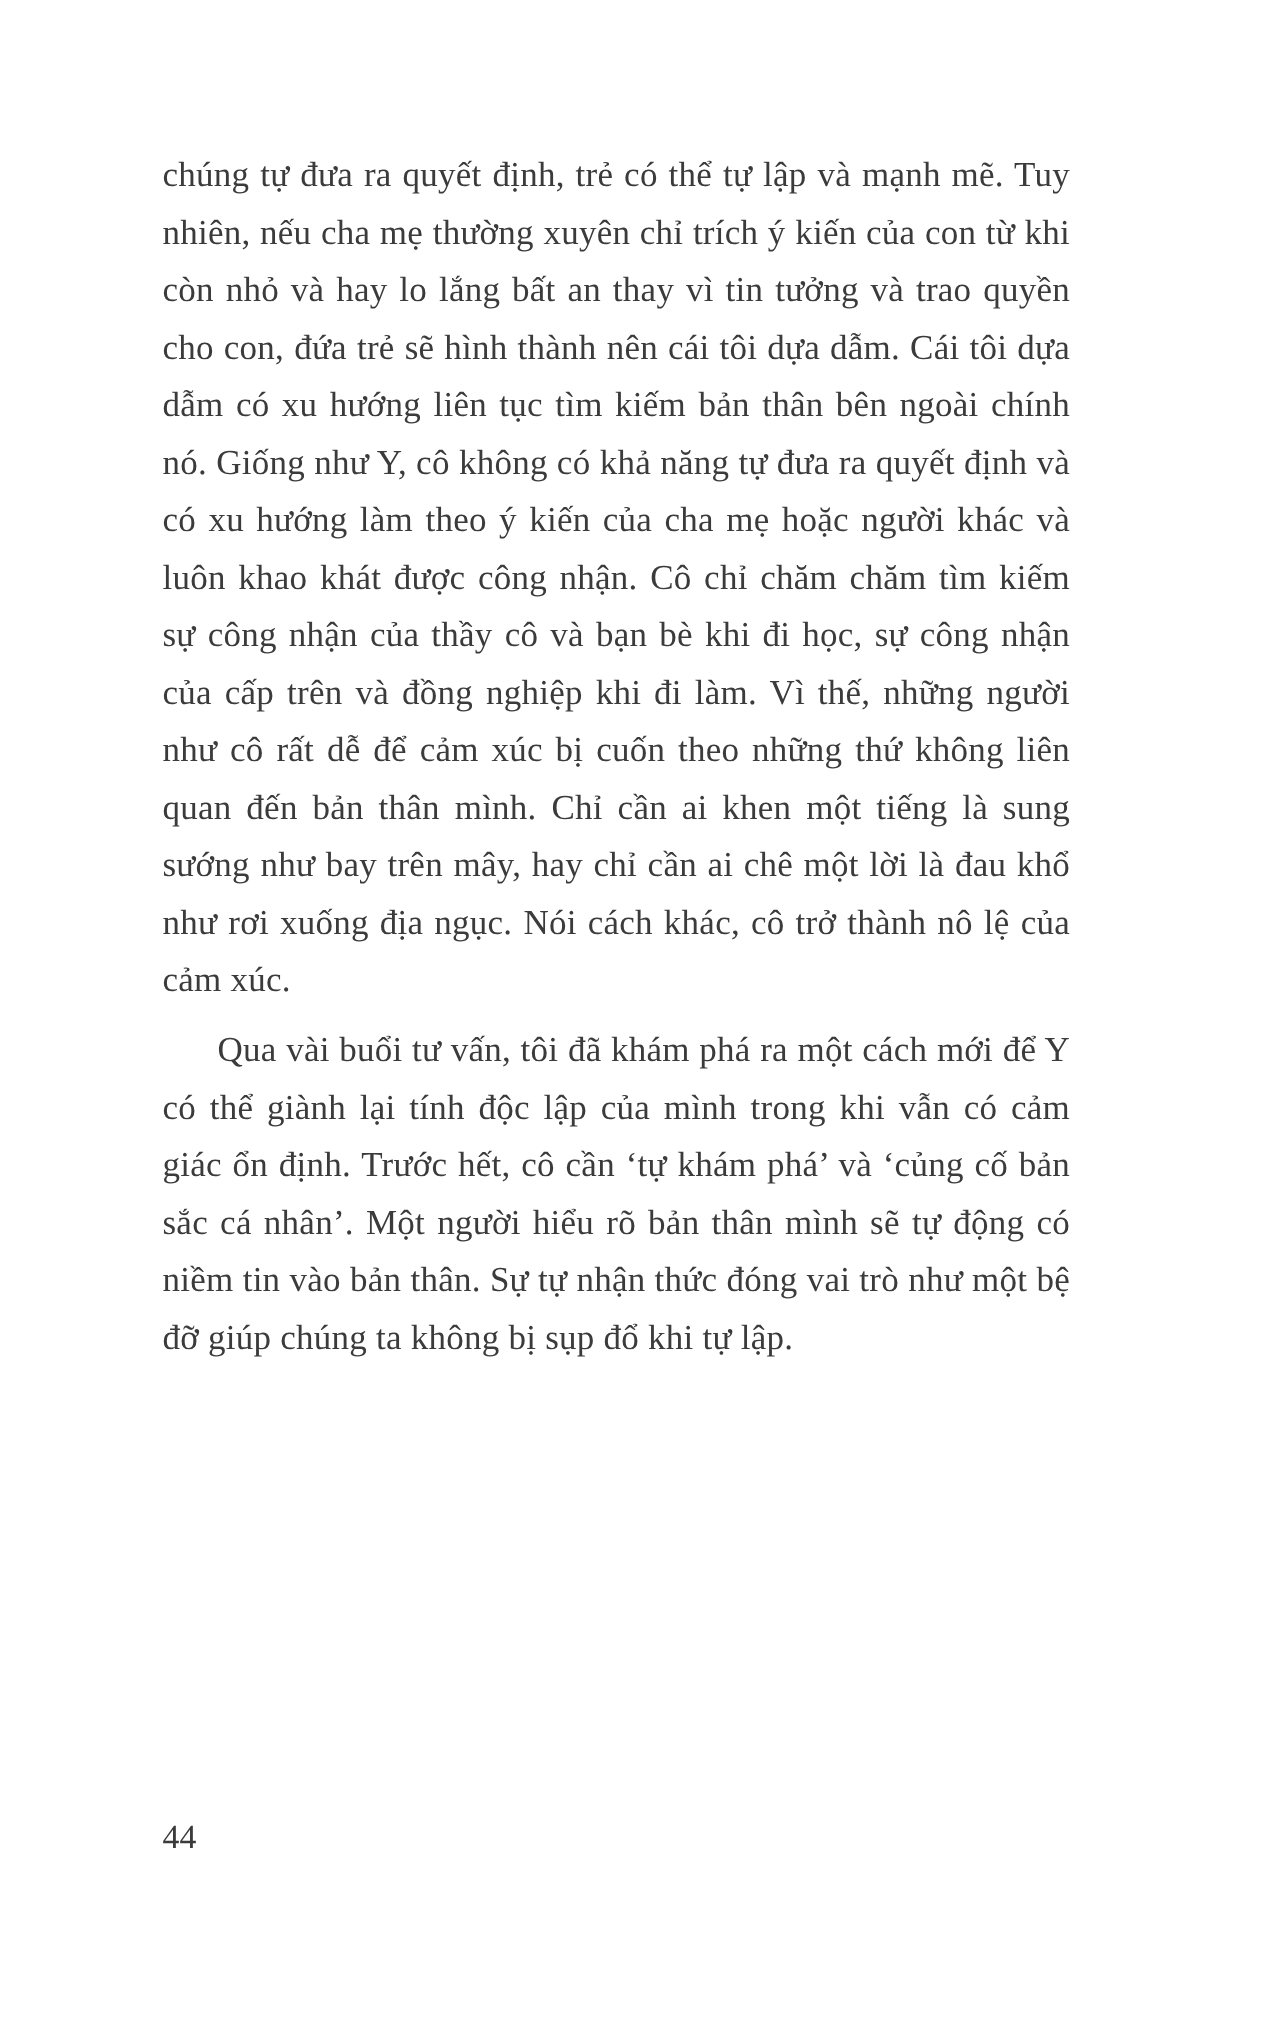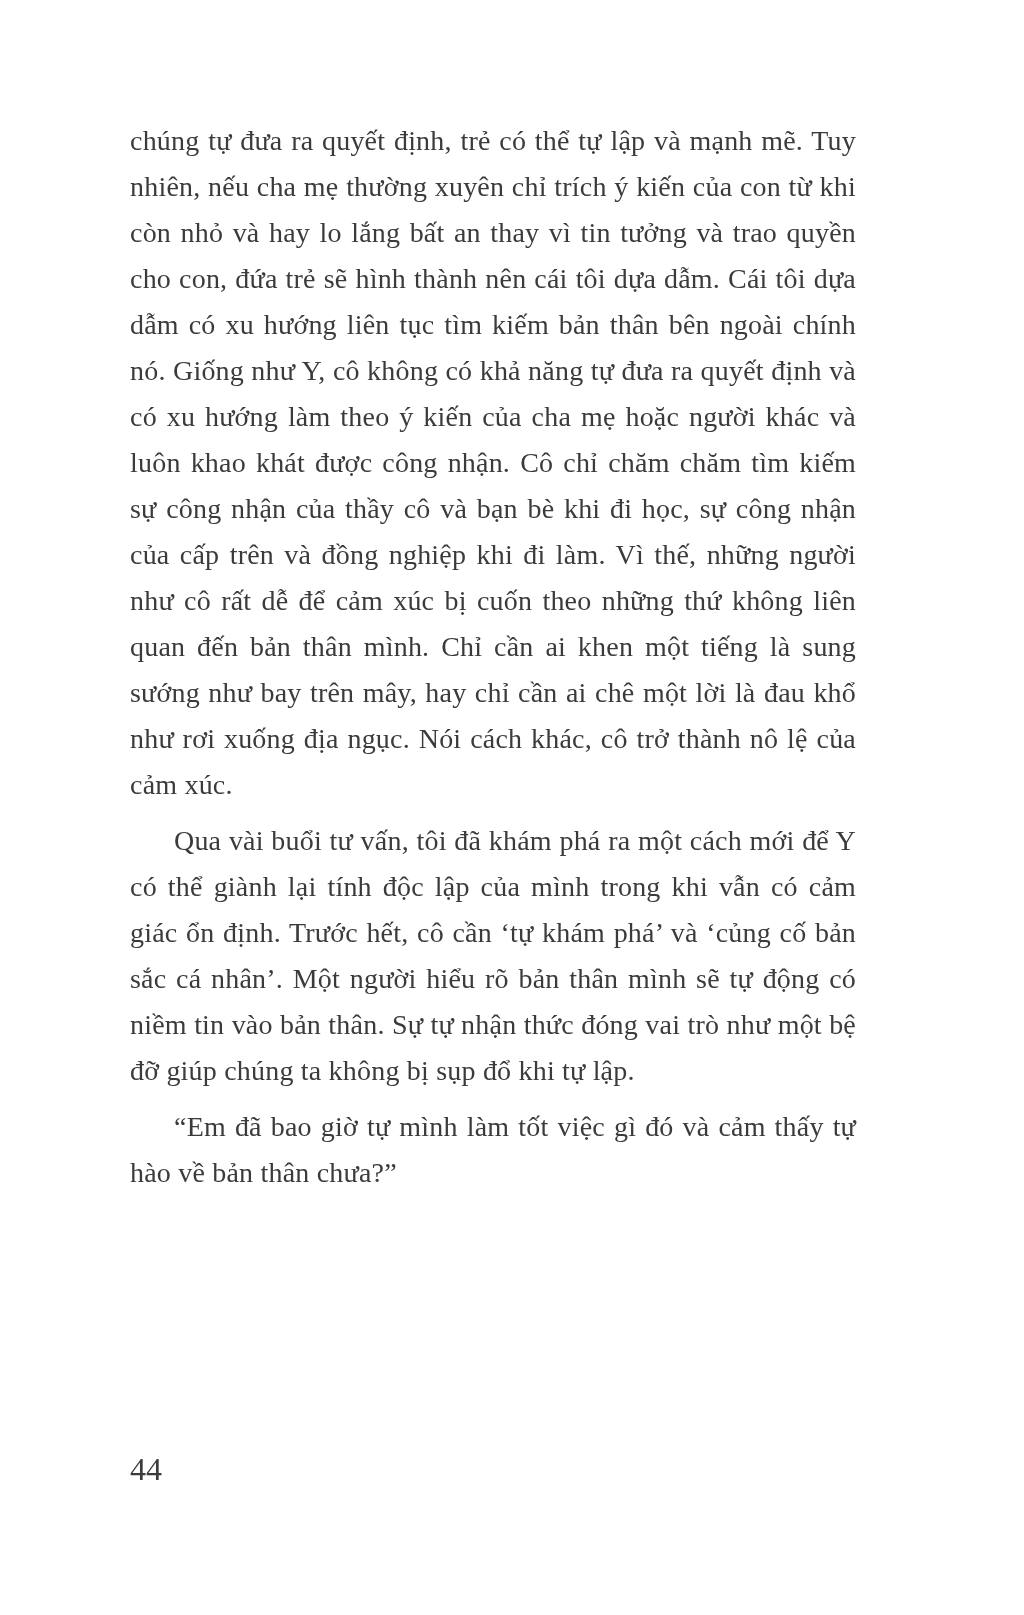--- a/index.html
+++ b/index.html
@@ -33,26 +33,25 @@
     text-justify: inter-word;
     letter-spacing: 0.2px;
   }
   .para.indent {
     text-indent: 44px;
   }
   .page-number {
     position: absolute;
     left: 130px;
     top: 1452px;
-    font-size: 32px;
+    font-size: 27px;
     line-height: 34px;
     color: #3b3b3b;
   }
 </style>
 </head>
 <body>
 
 <div class="page">
   <p class="para">chúng tự đưa ra quyết định, trẻ có thể tự lập và mạnh mẽ. Tuy nhiên, nếu cha mẹ thường xuyên chỉ trích ý kiến của con từ khi còn nhỏ và hay lo lắng bất an thay vì tin tưởng và trao quyền cho con, đứa trẻ sẽ hình thành nên cái tôi dựa dẫm. Cái tôi dựa dẫm có xu hướng liên tục tìm kiếm bản thân bên ngoài chính nó. Giống như Y, cô không có khả năng tự đưa ra quyết định và có xu hướng làm theo ý kiến của cha mẹ hoặc người khác và luôn khao khát được công nhận. Cô chỉ chăm chăm tìm kiếm sự công nhận của thầy cô và bạn bè khi đi học, sự công nhận của cấp trên và đồng nghiệp khi đi làm. Vì thế, những người như cô rất dễ để cảm xúc bị cuốn theo những thứ không liên quan đến bản thân mình. Chỉ cần ai khen một tiếng là sung sướng như bay trên mây, hay chỉ cần ai chê một lời là đau khổ như rơi xuống địa ngục. Nói cách khác, cô trở thành nô lệ của cảm xúc.</p>
   <p class="para indent">Qua vài buổi tư vấn, tôi đã khám phá ra một cách mới để Y có thể giành lại tính độc lập của mình trong khi vẫn có cảm giác ổn định. Trước hết, cô cần ‘tự khám phá’ và ‘củng cố bản sắc cá nhân’. Một người hiểu rõ bản thân mình sẽ tự động có niềm tin vào bản thân. Sự tự nhận thức đóng vai trò như một bệ đỡ giúp chúng ta không bị sụp đổ khi tự lập.</p>
-  <p class="para indent">“Em đã bao giờ tự mình làm tốt việc gì đó và cảm thấy tự hào về bản thân chưa?”</p>
   <div class="page-number">44</div>
 </div>
 
 </body></html>

